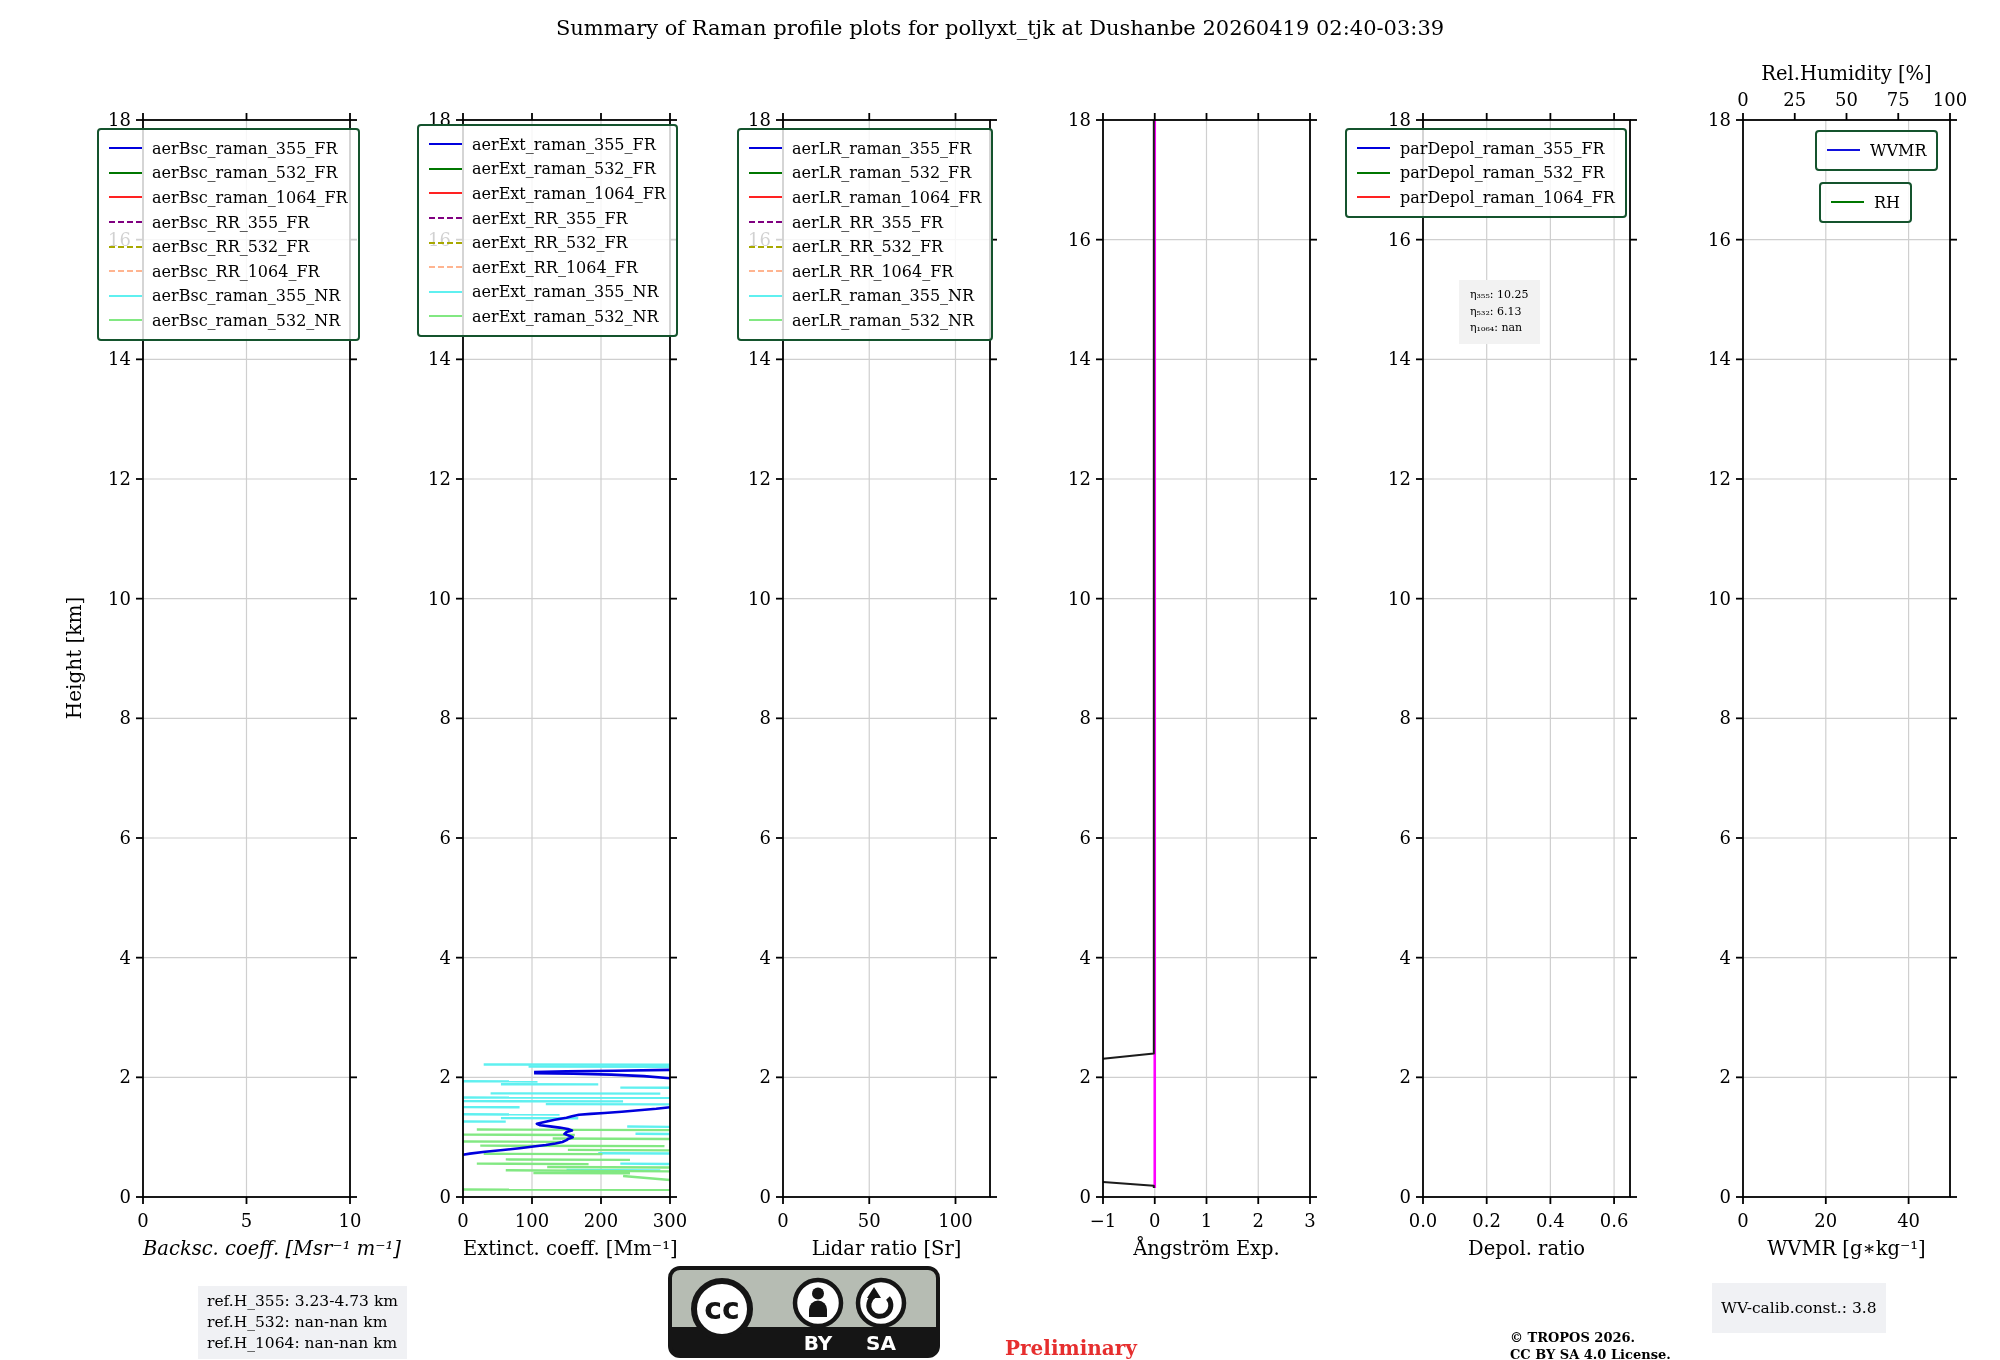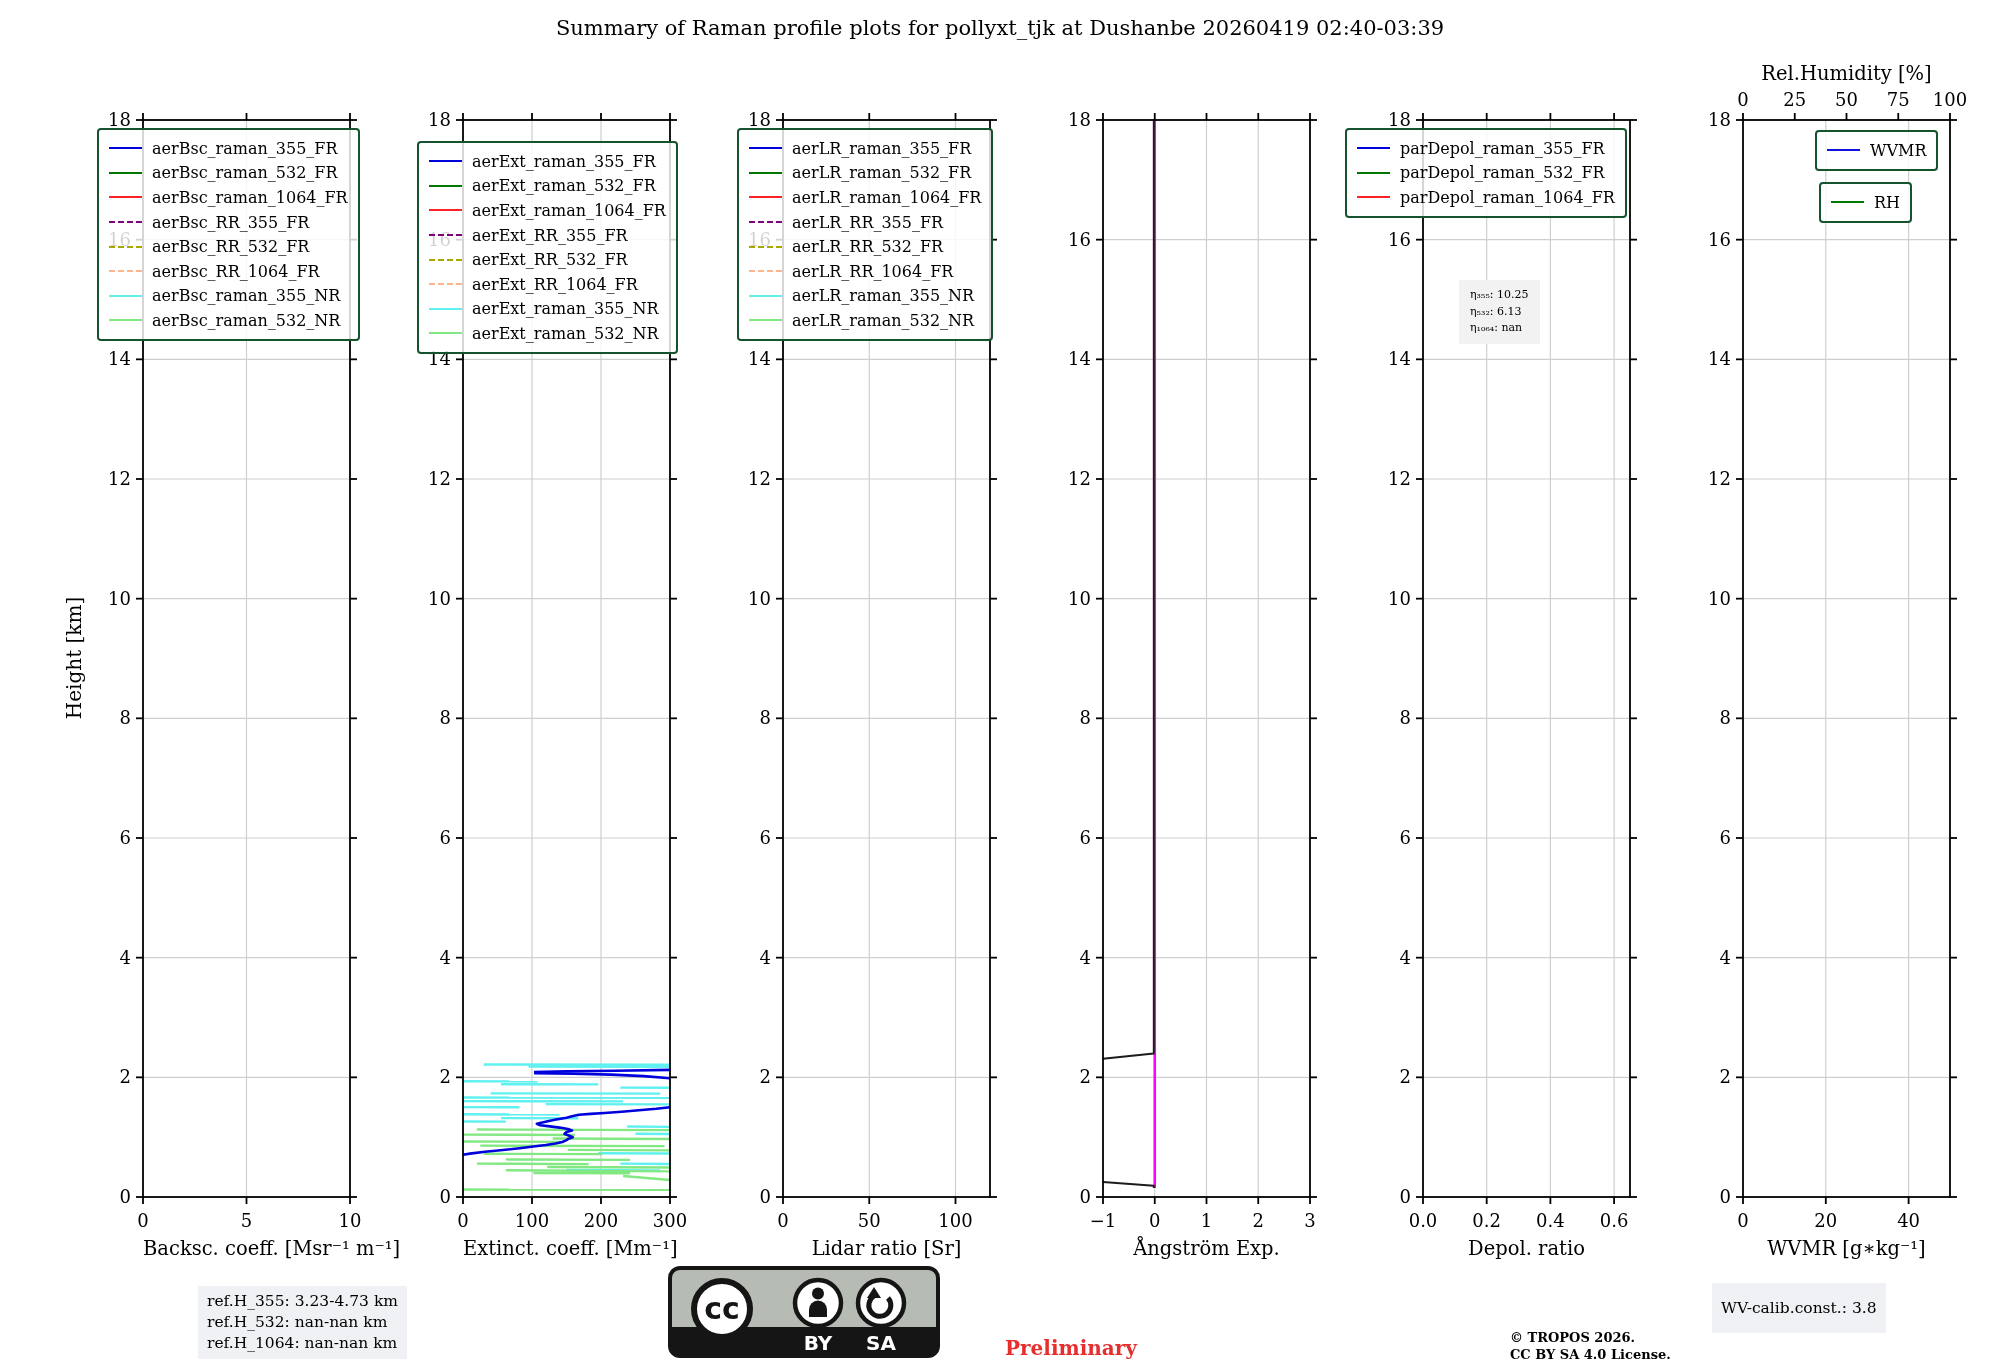--- a/index.html
+++ b/index.html
@@ -79,21 +79,21 @@
         <line x1="0" y1="1077" x2="0" y2="1084" stroke="#000" stroke-width="1.8"></line>
         <line x1="0" y1="0" x2="0" y2="-7" stroke="#000" stroke-width="1.8"></line>
         <text x="0" y="1107" text-anchor="middle" font-size="18" font-family="DejaVu Serif, Liberation Serif, serif" fill="#000">0</text>
         <line x1="103.5" y1="1077" x2="103.5" y2="1084" stroke="#000" stroke-width="1.8"></line>
         <line x1="103.5" y1="0" x2="103.5" y2="-7" stroke="#000" stroke-width="1.8"></line>
         <text x="103.5" y="1107" text-anchor="middle" font-size="18" font-family="DejaVu Serif, Liberation Serif, serif" fill="#000">5</text>
         <line x1="207" y1="1077" x2="207" y2="1084" stroke="#000" stroke-width="1.8"></line>
         <line x1="207" y1="0" x2="207" y2="-7" stroke="#000" stroke-width="1.8"></line>
         <text x="207" y="1107" text-anchor="middle" font-size="18" font-family="DejaVu Serif, Liberation Serif, serif" fill="#000">10</text>
       </svg>
-      <div class="xlabel" style="left: 0px; top: 1117px; width: 207px;">Backsc. coeff. [Msr⁻¹ m⁻¹]</div>
+      <div class="xlabel" style="left: 0px; top: 1117px; width: 207px; font-style: italic;">Backsc. coeff. [Msr⁻¹ m⁻¹]</div>
       <div class="legend" style="left: -46px; top: 8px;">
         <div class="lrow">
           <span class="sample solid" style="border-top-color: rgb(0, 0, 221);"></span>
           <span>aerBsc_raman_355_FR</span>
         </div>
         <div class="lrow">
           <span class="sample solid" style="border-top-color: rgb(0, 119, 0);"></span>
           <span>aerBsc_raman_532_FR</span>
         </div>
         <div class="lrow">
@@ -207,21 +207,21 @@
         <line x1="69" y1="0" x2="69" y2="-7" stroke="#000" stroke-width="1.8"></line>
         <text x="69" y="1107" text-anchor="middle" font-size="18" font-family="DejaVu Serif, Liberation Serif, serif" fill="#000">100</text>
         <line x1="138" y1="1077" x2="138" y2="1084" stroke="#000" stroke-width="1.8"></line>
         <line x1="138" y1="0" x2="138" y2="-7" stroke="#000" stroke-width="1.8"></line>
         <text x="138" y="1107" text-anchor="middle" font-size="18" font-family="DejaVu Serif, Liberation Serif, serif" fill="#000">200</text>
         <line x1="207" y1="1077" x2="207" y2="1084" stroke="#000" stroke-width="1.8"></line>
         <line x1="207" y1="0" x2="207" y2="-7" stroke="#000" stroke-width="1.8"></line>
         <text x="207" y="1107" text-anchor="middle" font-size="18" font-family="DejaVu Serif, Liberation Serif, serif" fill="#000">300</text>
       </svg>
       <div class="xlabel" style="left: 0px; top: 1117px; width: 207px;">Extinct. coeff. [Mm⁻¹]</div>
-      <div class="legend" style="left: -46px; top: 21px;">
+      <div class="legend" style="left: -46px; top: 4px;">
         <div class="lrow">
           <span class="sample solid" style="border-top-color: rgb(0, 0, 221);"></span>
           <span>aerExt_raman_355_FR</span>
         </div>
         <div class="lrow">
           <span class="sample solid" style="border-top-color: rgb(0, 119, 0);"></span>
           <span>aerExt_raman_532_FR</span>
         </div>
         <div class="lrow">
           <span class="sample solid" style="border-top-color: rgb(255, 34, 34);"></span>

